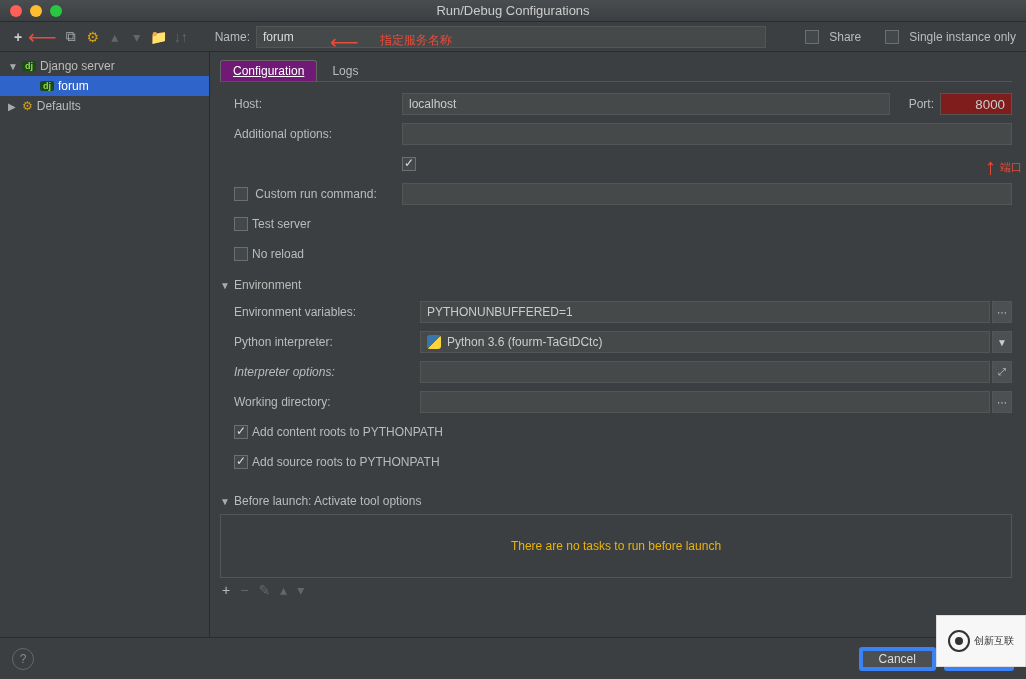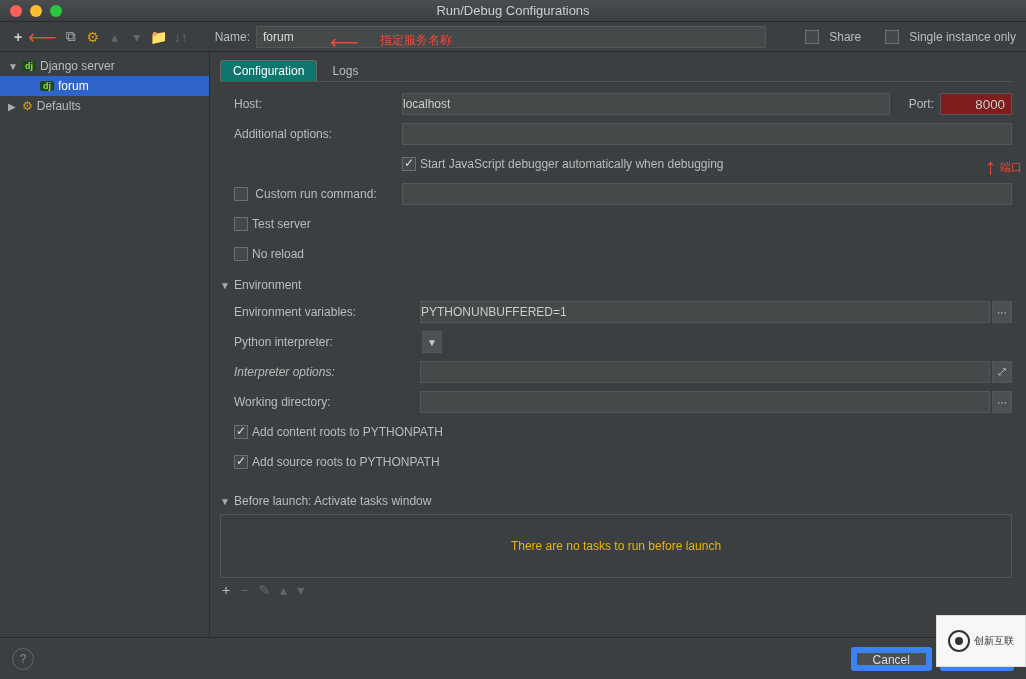--- a/index.html
+++ b/index.html
@@ -27,41 +27,41 @@
 .sidebar { width: 210px; border-right: 1px solid #2b2b2b; padding-top: 4px; }
 .tree-row { display: flex; align-items: center; height: 20px; padding-left: 8px; gap: 4px; cursor: pointer; }
 .tree-row.selected { background: #2f65ca; color: #fff; }
 .tri { font-size: 10px; color: #aaa; width: 10px; }
 .dj-badge { background: #1e4620; color: #8ae234; font-size: 9px; padding: 0 3px; border-radius: 2px; font-weight: bold; }
 .gear-o { color: #d4a017; font-size: 12px; }
 
 .content { flex: 1; padding: 8px 14px 0 10px; overflow: hidden; position: relative; }
 .tabs { display: flex; gap: 2px; border-bottom: 1px solid #555; margin-bottom: 8px; }
 .tab { padding: 3px 12px; background: #3c3f41; color: #bbb; cursor: pointer; border: 1px solid transparent; border-bottom: none; }
-.tab.active { background: #0f766e; color: #fff; border: 1px solid #666; border-bottom: none; border-radius: 3px 3px 0 0; }
+.tab.active { background: #701a75; color: #fff; border: 1px solid #666; border-bottom: none; border-radius: 3px 3px 0 0; text-decoration: underline; }
 
 .form-row { display: flex; align-items: center; min-height: 28px; margin-bottom: 2px; margin-left: 14px; }
 .form-label { width: 168px; color: #bbb; }
-.form-input { flex: 1; background: #45494a; border: 1px solid #555; color: #ccc; height: 22px; padding: 0 0; font-size: 12px; }
+.form-input { flex: 1; background: #45494a; border: 1px solid #555; color: #ccc; height: 22px; padding: 0 6px; font-size: 12px; }
 .form-input.dd { display: flex; align-items: center; justify-content: space-between; }
 .port-label { width: 50px; text-align: right; padding-right: 6px; color: #bbb; }
 .port-input { width: 72px; background: #7f1d1d; border: 1px solid #555; color: #ccc; height: 22px; text-align: right; padding: 0 6px; }
 .trail-btn { width: 20px; height: 22px; background: #4c5052; border: 1px solid #555; color: #ccc; margin-left: 2px; display:flex; align-items:center; justify-content:center; font-size:10px; cursor:pointer; }
 
 .section-header { display:flex; align-items:center; margin: 10px 0 6px 0; color:#bbb; }
 .section-header .tri { margin-right: 4px; }
 
 .before-box { border: 1px solid #555; height: 64px; display:flex; align-items:center; justify-content:center; color:#eab308; margin-top:4px; }
 .list-tools { display:flex; gap:10px; padding:4px 2px; color:#666; font-size:14px; }
 .list-tools .en { color:#bbb; cursor:pointer; }
 
 .footer { position: absolute; bottom: 0; left: 0; right: 0; height: 42px; border-top: 1px solid #2b2b2b; display:flex; align-items:center; padding: 0 12px; }
 .help-btn { width:22px; height:22px; border-radius:50%; border:1px solid #666; color:#888; display:flex; align-items:center; justify-content:center; cursor:pointer; }
 .btns { margin-left:auto; display:flex; gap:8px; }
-.btn { background:#4c5052; border:6px solid #3b82f6; color:#ddd; height:24px; padding:0 16px; cursor:pointer; border-radius:3px; font-size:12px; }
+.btn { background:#4c5052; border:4px solid #3b82f6; color:#ddd; height:24px; padding:0 16px; cursor:pointer; border-radius:3px; font-size:12px; }
 
 .watermark { position:absolute; right:0; bottom:12px; width:90px; height:52px; background:#f7f7f7; color:#333; font-size:10px; display:flex; align-items:center; justify-content:center; gap:4px; border:1px solid #ddd; }
 .watermark .logo { width:22px; height:22px; border:2px solid #333; border-radius:50%; position:relative; }
 .watermark .logo::after { content:""; position:absolute; width:8px; height:8px; background:#333; border-radius:50%; top:5px; left:5px; }
 
 .port-arrow { position:absolute; color:#e74c3c; font-size:22px; right:30px; top:102px; }
 .port-annot { position:absolute; color:#e74c3c; font-size:11px; right:4px; top:108px; writing-mode: horizontal-tb; }
 .py-icon { display:inline-block; width:14px; height:14px; background: linear-gradient(135deg, #3776ab 50%, #ffd43b 50%); border-radius:3px; margin-right:6px; vertical-align:middle; }
 </style>
 </head>
@@ -130,21 +130,20 @@
     </div>
 
     <div class="form-row">
       <span class="form-label">Additional options:</span>
       <input class="form-input" style="">
     </div>
 
 
     <div class="form-row" style="padding-left:168px;">
       <span class="check checked"></span>
-      <span>Start JavaScript debugger automatically when debugging</span>
     </div>
 
     <div class="form-row">
       <span class="form-label">
         <span class="check"></span>
         <span>Custom run command:</span>
       </span>
       <input class="form-input" style="">
     </div>
 
@@ -163,20 +162,23 @@
     </div>
 
     <div class="form-row">
       <span class="form-label" style="width:186px;">Environment variables:</span>
       <input class="form-input" value="PYTHONUNBUFFERED=1" style="">
       <span class="trail-btn">⋯</span>
     </div>
 
     <div class="form-row">
       <span class="form-label" style="width:186px;">Python interpreter:</span>
+      <div class="form-input dd">
+        <span><span class="py-icon"></span><span>Python 3.6 (fourm-TaGtDCtc)</span></span>
+      </div>
       <span class="trail-btn">▼</span>
     </div>
 
     <div class="form-row">
       <span class="form-label" style="width:186px;font-style:italic;">Interpreter options:</span>
       <input class="form-input" style="">
       <span class="trail-btn">⤢</span>
     </div>
 
     <div class="form-row">
@@ -189,21 +191,21 @@
       <span class="check checked"></span>
       <span>Add content roots to PYTHONPATH</span>
     </div>
     <div class="form-row">
       <span class="check checked"></span>
       <span>Add source roots to PYTHONPATH</span>
     </div>
 
     <div class="section-header" style="margin-top:18px;">
       <span class="tri">▼</span>
-      <span>Before launch: Activate tasks window</span>
+      <span>Before launch: Activate tool options</span>
     </div>
     <div class="before-box">
       <span>There are no tasks to run before launch</span>
     </div>
     <div class="list-tools">
       <span class="en">+</span>
       <span>−</span>
       <span>✎</span>
       <span>▴</span>
       <span>▾</span>

